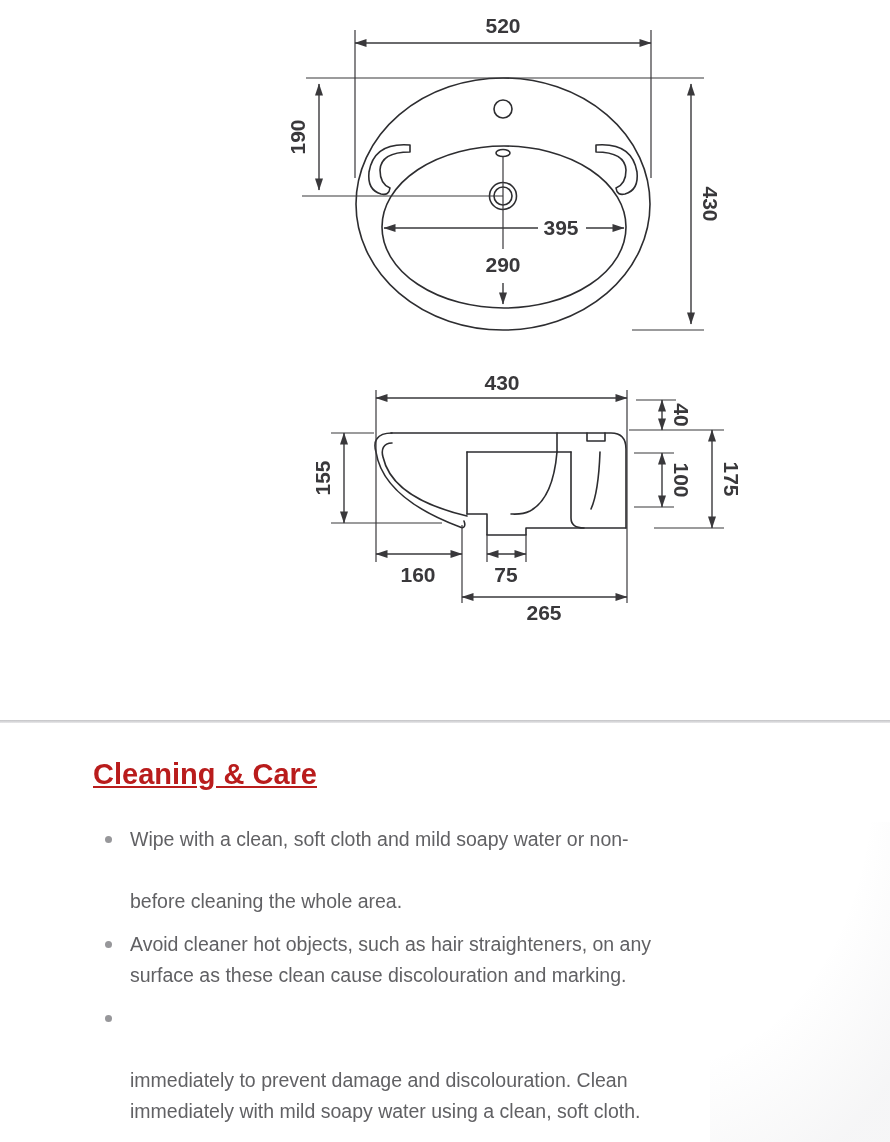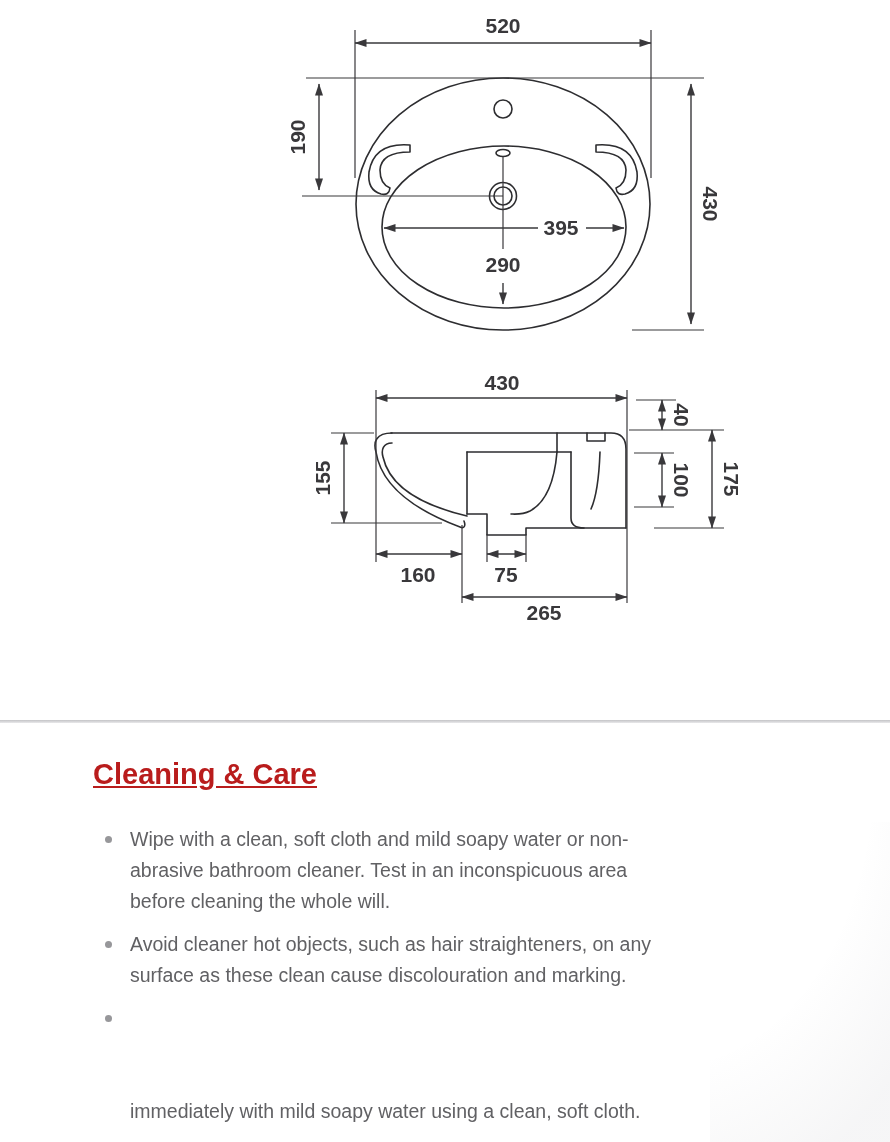--- a/index.html
+++ b/index.html
@@ -162,35 +162,35 @@
 
 <div class="divider"></div>
 
 <h1 class="care-heading">Cleaning &amp; Care</h1>
 
 <ul class="bullets">
   <li class="bullet">
     <span class="dot"></span>
     <p class="btxt">
       <span>Wipe with a clean, soft cloth and mild soapy water or non-</span><br>
-      <span>abrasive bathroom cleaner. Test in an inconspicuous area</span><br>
-      <span>before cleaning the whole will.</span>
+      <br>
+      <span>before cleaning the whole area.</span>
     </p>
   </li>
   <li class="bullet">
     <span class="dot"></span>
     <p class="btxt">
       <span>Avoid cleaner hot objects, such as hair straighteners, on any</span><br>
       <span>surface as these clean cause discolouration and marking.</span>
     </p>
   </li>
   <li class="bullet">
     <span class="dot"></span>
     <p class="btxt">
       <br>
       <br>
-      <br>
+      <span>immediately to prevent damage and discolouration. Clean</span><br>
       <span>immediately with mild soapy water using a clean, soft cloth.</span>
     </p>
   </li>
 </ul>
 
 <div class="corner-shade"></div>
 
 </body></html>

